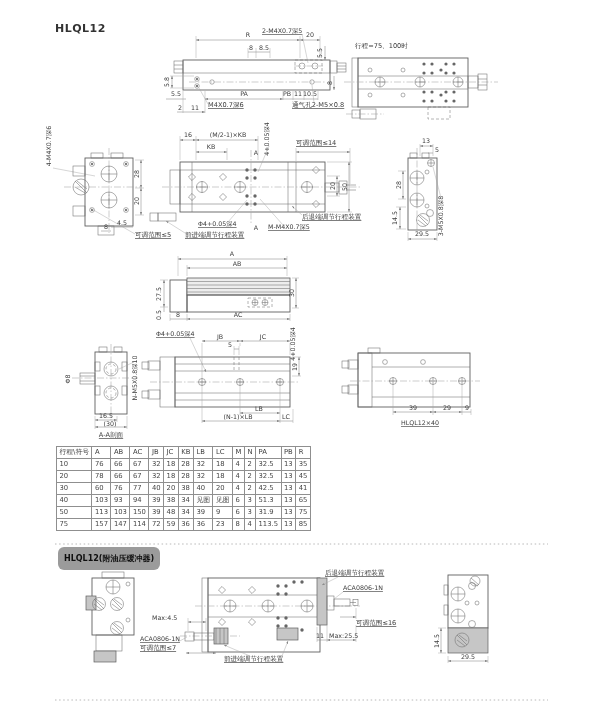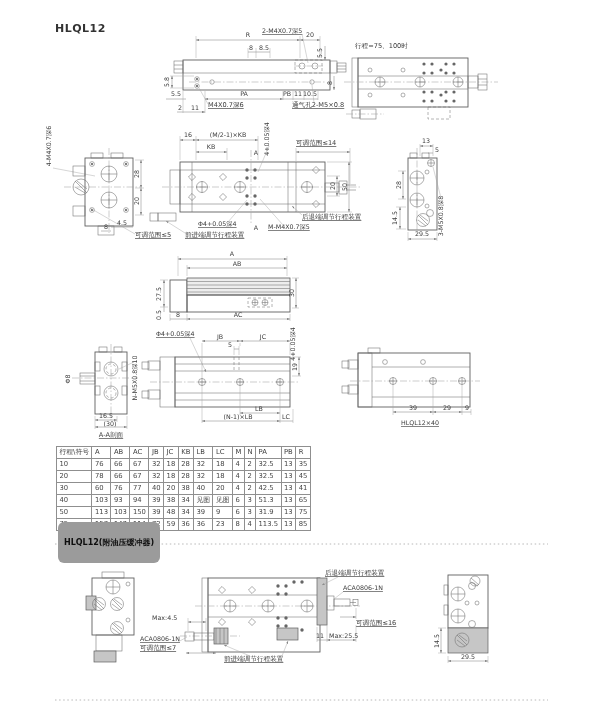--- a/index.html
+++ b/index.html
@@ -13,22 +13,22 @@
 svg text.u{text-decoration:underline}
 .ln{stroke:#5f5f5f;stroke-width:.9;fill:none}
 .l2{stroke:#6e6e6e;stroke-width:.55;fill:none}
 .cl{stroke:#9a9a9a;stroke-width:.5;fill:none;stroke-dasharray:7 2 1.5 2}
 .dsh{stroke:#787878;stroke-width:.55;fill:none;stroke-dasharray:3 2}
 .dim{stroke:#8a8a8a;stroke-width:.55;fill:none}
 .ext{stroke:#a3a3a3;stroke-width:.45;fill:none}
 .fg{fill:#c6c6c6;stroke:#5f5f5f;stroke-width:.7}
 .fl{fill:#ededed;stroke:#5f5f5f;stroke-width:.8}
 .dots{stroke:#b8b8b8;stroke-width:1;stroke-dasharray:1.5 2.6;fill:none}
-.badge{position:absolute;left:58px;top:522px;background:#9b9b9b;color:#0e0e0e;font-weight:bold;
-       font-size:8px;padding:15px 6px;border-radius:6px}
+.badge{position:absolute;left:58px;top:547px;background:#9b9b9b;color:#0e0e0e;font-weight:bold;
+       font-size:8px;padding:6px 6px;border-radius:6px}
 table.spec{position:absolute;left:56px;top:446px;border-collapse:collapse}
 table.spec th,table.spec td{border:.8px solid #8f8f8f;font-size:6.8px;font-weight:normal;
    color:#474747;padding:0 2.5px;height:11px;text-align:left;white-space:nowrap;line-height:11px}
 table.spec th{color:#3d3d3d}
 </style>
 </head>
 <body>
 
 <div class="canvas">
   <div class="title">HLQL12</div>

